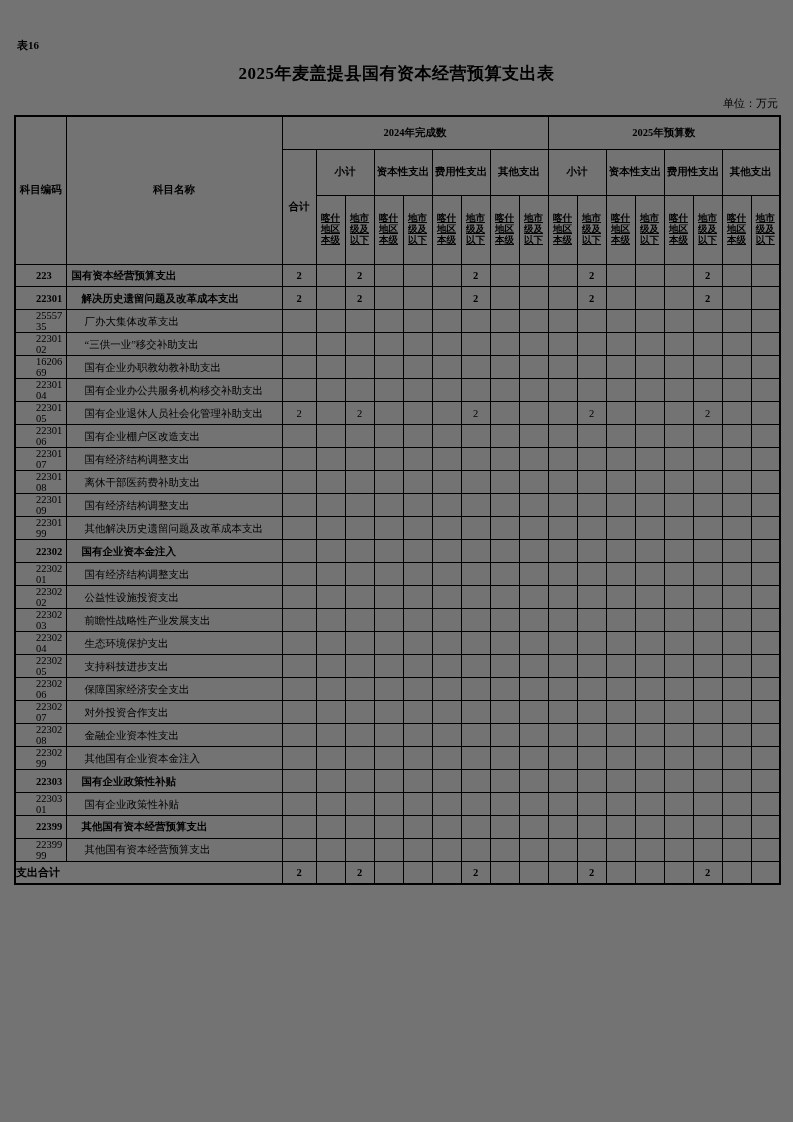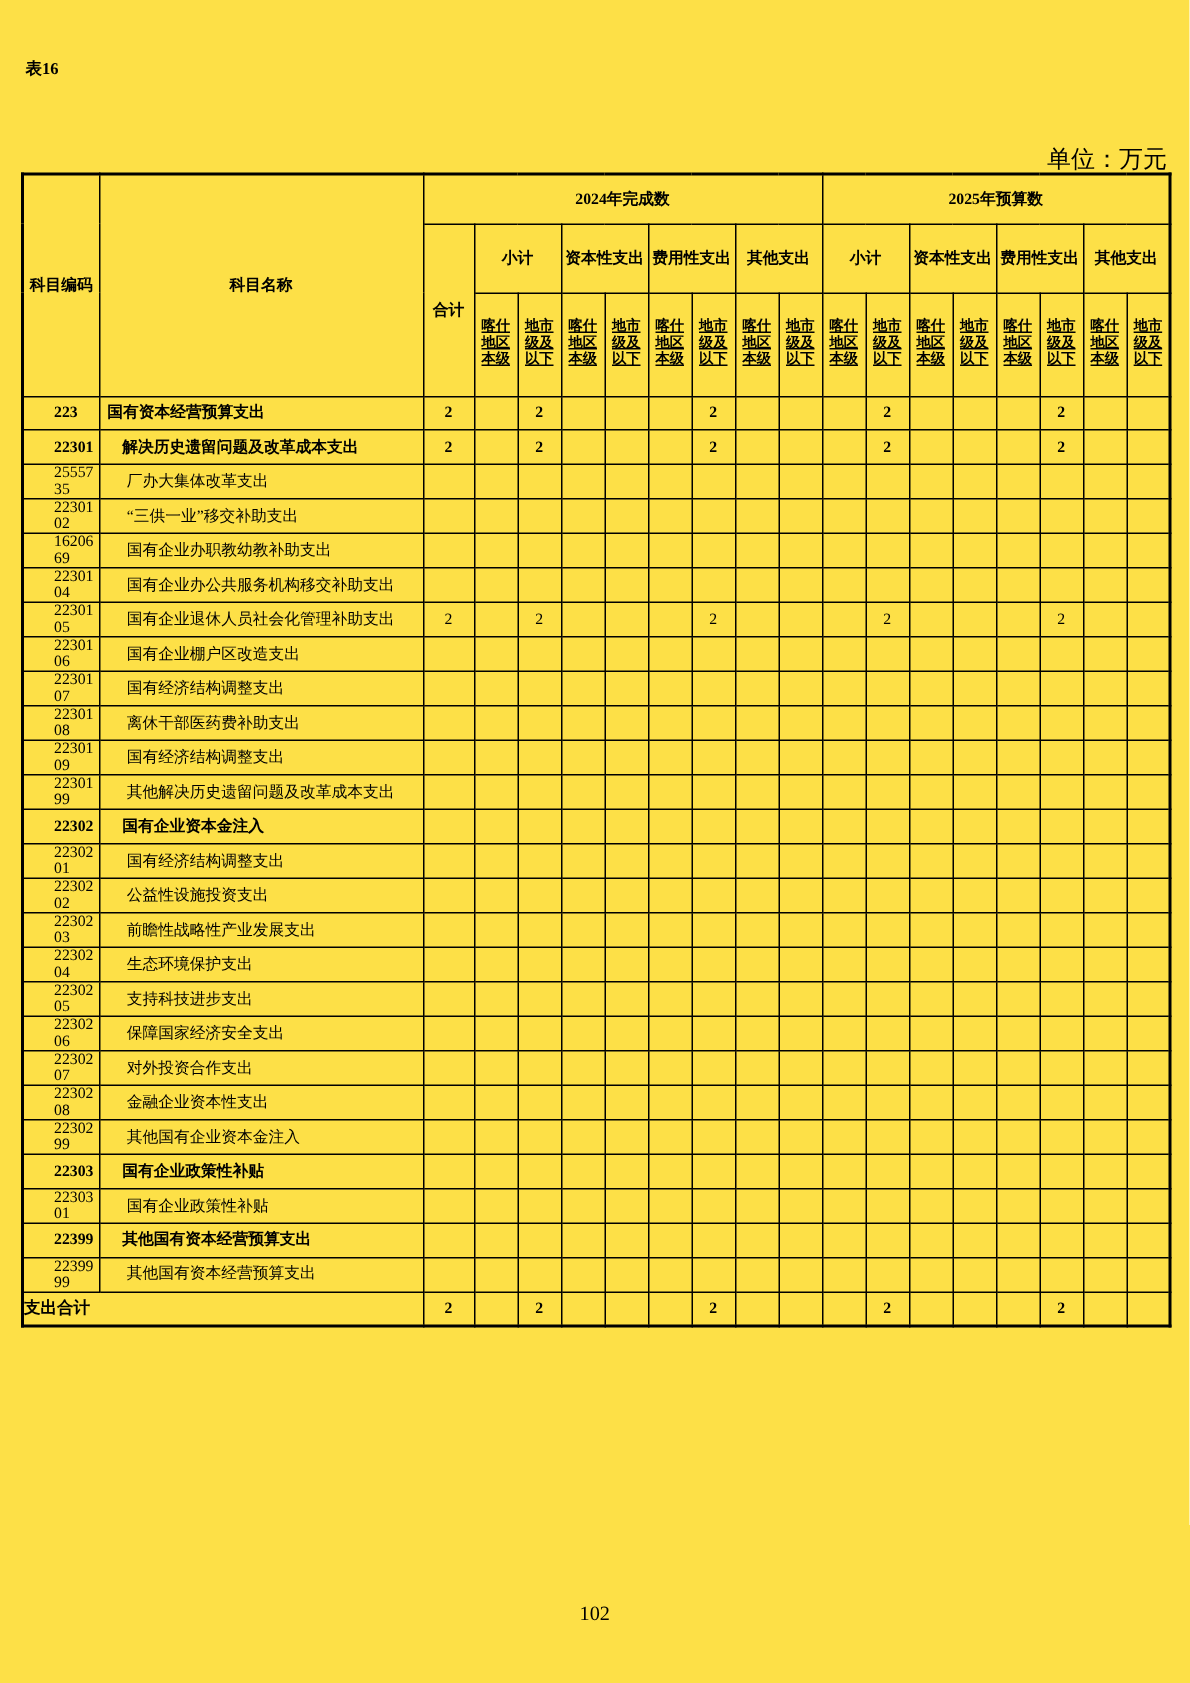--- a/index.html
+++ b/index.html
@@ -1,23 +1,23 @@
 <!DOCTYPE html>
 <html><head>
 <meta charset="utf-8">
 <style>
   html,body { margin:0; padding:0; background:#fff; }
   .page {
-    position:relative; width:793px; height:1122px; background:#fde047;
+    position:relative; width:793px; height:1122px; background:#737373;
     font-family:"Liberation Serif","DejaVu Serif",serif; color:#000; overflow:hidden;
   }
   .tag { position:absolute; left:17px; top:38px; font-size:11px; font-weight:bold; }
   .title { position:absolute; top:62px; left:0; width:100%; text-align:center;
            font-size:17px; font-weight:bold; letter-spacing:0.5px; }
-  .unit { position:absolute; top:96px; right:15px; font-size:16px; }
+  .unit { position:absolute; top:96px; right:15px; font-size:11px; }
   .pagenum { position:absolute; top:1068px; left:0; width:100%; text-align:center; font-size:13.5px; }
 
   table.budget {
     position:absolute; left:14px; top:115px; width:765px;
     border-collapse:collapse; table-layout:fixed;
     border:2px solid #000;
   }
   .budget th, .budget td {
     border:1px solid #000; padding:0; overflow:hidden;
     font-size:10.5px; text-align:center; vertical-align:middle;
@@ -35,20 +35,21 @@
   td.name.lvl2 { padding-left:15px; }
   td.name.lvl3 { padding-left:18px; }
   tr.bold-row td { font-weight:bold; }
   td.footer-label { font-weight:bold; font-size:11px; text-align:left; }
 </style>
 </head>
 <body>
 
 <div class="page">
   <div class="tag">表16</div>
+  <div class="title">2025年麦盖提县国有资本经营预算支出表</div>
   <div class="unit">单位：万元</div>
 
   <table class="budget">
     <colgroup>
       <col style="width:51px">
         <col style="width:216px">
         <col style="width:34px">
       <col style="width:29px">
         <col style="width:29px">
         <col style="width:29px">
@@ -666,14 +667,13 @@
           <td class="val"></td>
           <td class="val"></td>
           <td class="val"></td>
           <td class="val">2</td>
           <td class="val"></td>
           <td class="val"></td>
         </tr>
       </tbody>
   </table>
 
-  <div class="pagenum">102</div>
 </div>
 
 </body></html>

